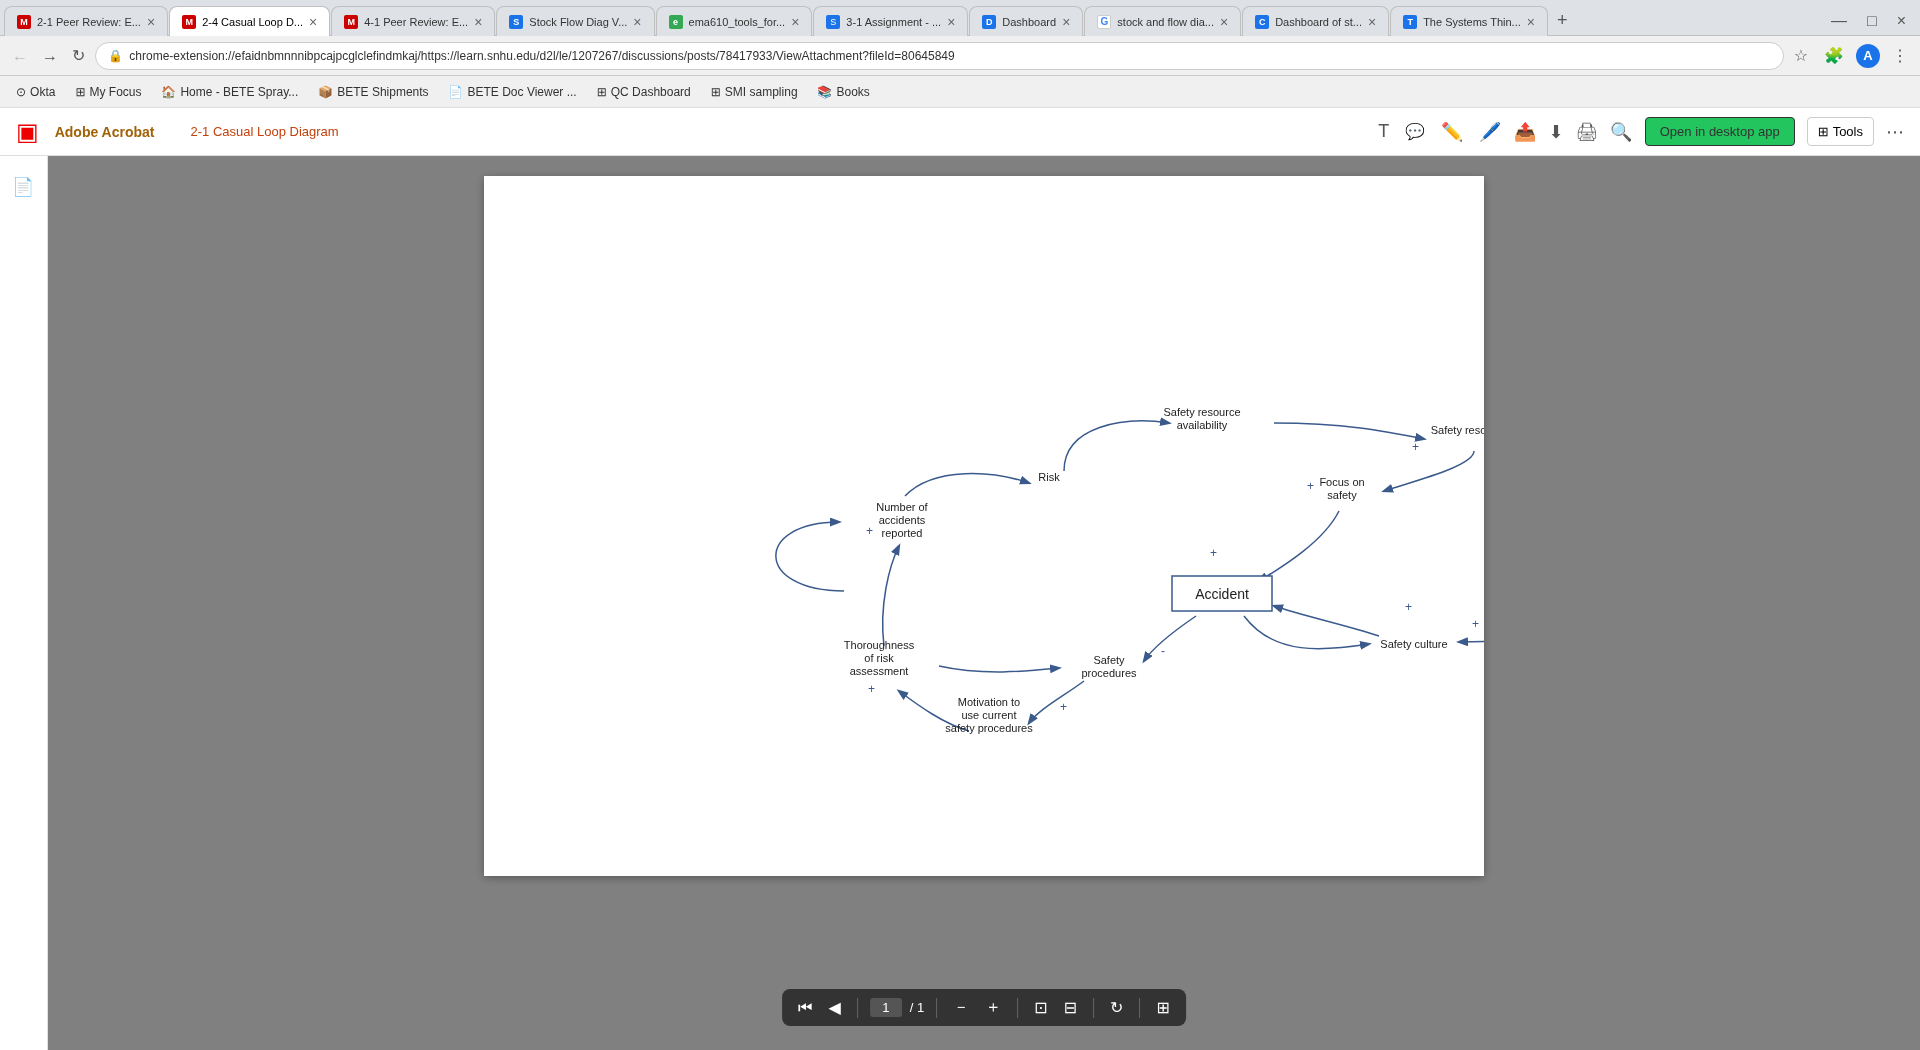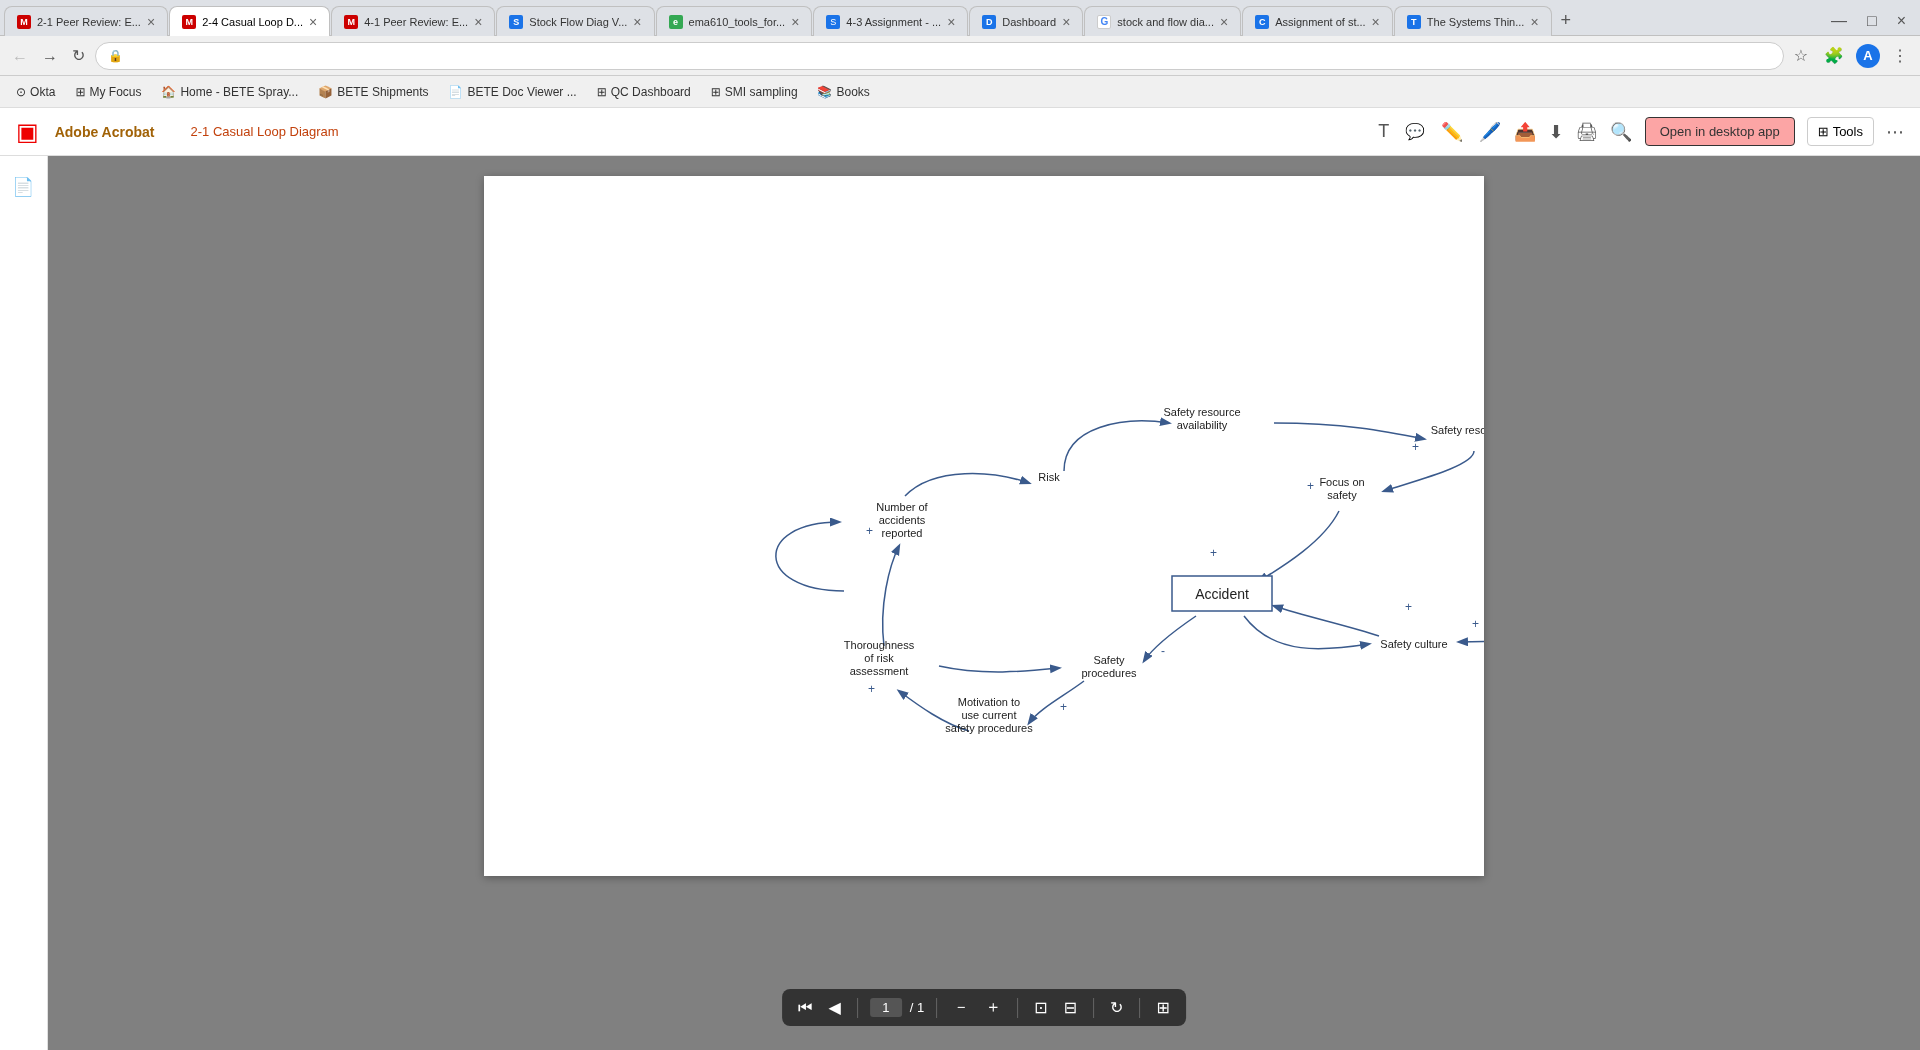--- a/index.html
+++ b/index.html
@@ -65,21 +65,21 @@
       height: 48px; border-bottom: 1px solid #ddd; gap: 12px;
     }
     .acrobat-logo { color: #e00; font-size: 20px; margin-right: 4px; }
     .acrobat-brand { font-size: 14px; font-weight: bold; color: #a16207; margin-right: 24px; }
     .acrobat-doc-title { font-size: 13px; color: #c2410c; flex: 1; }
     .acrobat-tool-icons { display: flex; align-items: center; gap: 16px; }
     .tool-icon { color: #555; cursor: pointer; font-size: 18px; }
     .acrobat-right { display: flex; align-items: center; gap: 12px; margin-left: auto; }
     .open-desktop-btn {
       border: 1px solid #333; border-radius: 4px; padding: 6px 14px;
-      font-size: 13px; cursor: pointer; background: #fca5a5; color: #333;
+      font-size: 13px; cursor: pointer; background: #22c55e; color: #333;
     }
     .tools-btn {
       display: flex; align-items: center; gap: 4px; background: #fff;
       border: 1px solid #ccc; border-radius: 4px; padding: 6px 10px;
       cursor: pointer; font-size: 13px;
     }
 
     
     .left-sidebar {
       width: 48px; background: #fff; border-right: 1px solid #e0e0e0;
@@ -159,42 +159,42 @@
       <span class="tab-favicon">
           <span class="favicon-green">e</span>
         </span>
       <span class="tab-title">ema610_tools_for...</span>
       <span class="tab-close">×</span>
     </div>
     <div class="tab">
       <span class="tab-favicon">
           <span class="favicon-shield">S</span>
         </span>
-      <span class="tab-title">4-3 Assignment - ...</span>
+      <span class="tab-title">3-1 Assignment - ...</span>
       <span class="tab-close">×</span>
     </div>
     <div class="tab">
       <span class="tab-favicon">
           <span class="favicon-blue">D</span>
         </span>
       <span class="tab-title">Dashboard</span>
       <span class="tab-close">×</span>
     </div>
     <div class="tab">
       <span class="tab-favicon">
           <span class="favicon-g">G</span>
         </span>
       <span class="tab-title">stock and flow dia...</span>
       <span class="tab-close">×</span>
     </div>
     <div class="tab">
       <span class="tab-favicon">
           <span class="favicon-blue">C</span>
         </span>
-      <span class="tab-title">Assignment of st...</span>
+      <span class="tab-title">Dashboard of st...</span>
       <span class="tab-close">×</span>
     </div>
     <div class="tab">
       <span class="tab-favicon">
           <span class="favicon-blue">T</span>
         </span>
       <span class="tab-title">The Systems Thin...</span>
       <span class="tab-close">×</span>
     </div>
     <div class="new-tab-btn">+</div>
@@ -204,20 +204,21 @@
       <span class="tab-ctrl-btn">×</span>
     </div>
   </div>
 
   <div class="address-bar">
     <span class="nav-btn disabled">←</span>
     <span class="nav-btn">→</span>
     <span class="nav-btn">↻</span>
     <div class="url-box">
       <span class="url-icon">🔒</span>
+      <span class="url-text">chrome-extension://efaidnbmnnnibpcajpcglclefindmkaj/https://learn.snhu.edu/d2l/le/1207267/discussions/posts/78417933/ViewAttachment?fileId=80645849</span>
     </div>
     <div class="address-right">
       <span class="addr-btn">☆</span>
       <span class="addr-btn">🧩</span>
       <span class="addr-btn" style="background:#1a73e8;color:white;border-radius:50%;width:24px;height:24px;display:flex;align-items:center;justify-content:center;font-size:13px;font-weight:bold;">A</span>
       <span class="addr-btn">⋮</span>
     </div>
   </div>
 
   <div class="bookmarks-bar">

